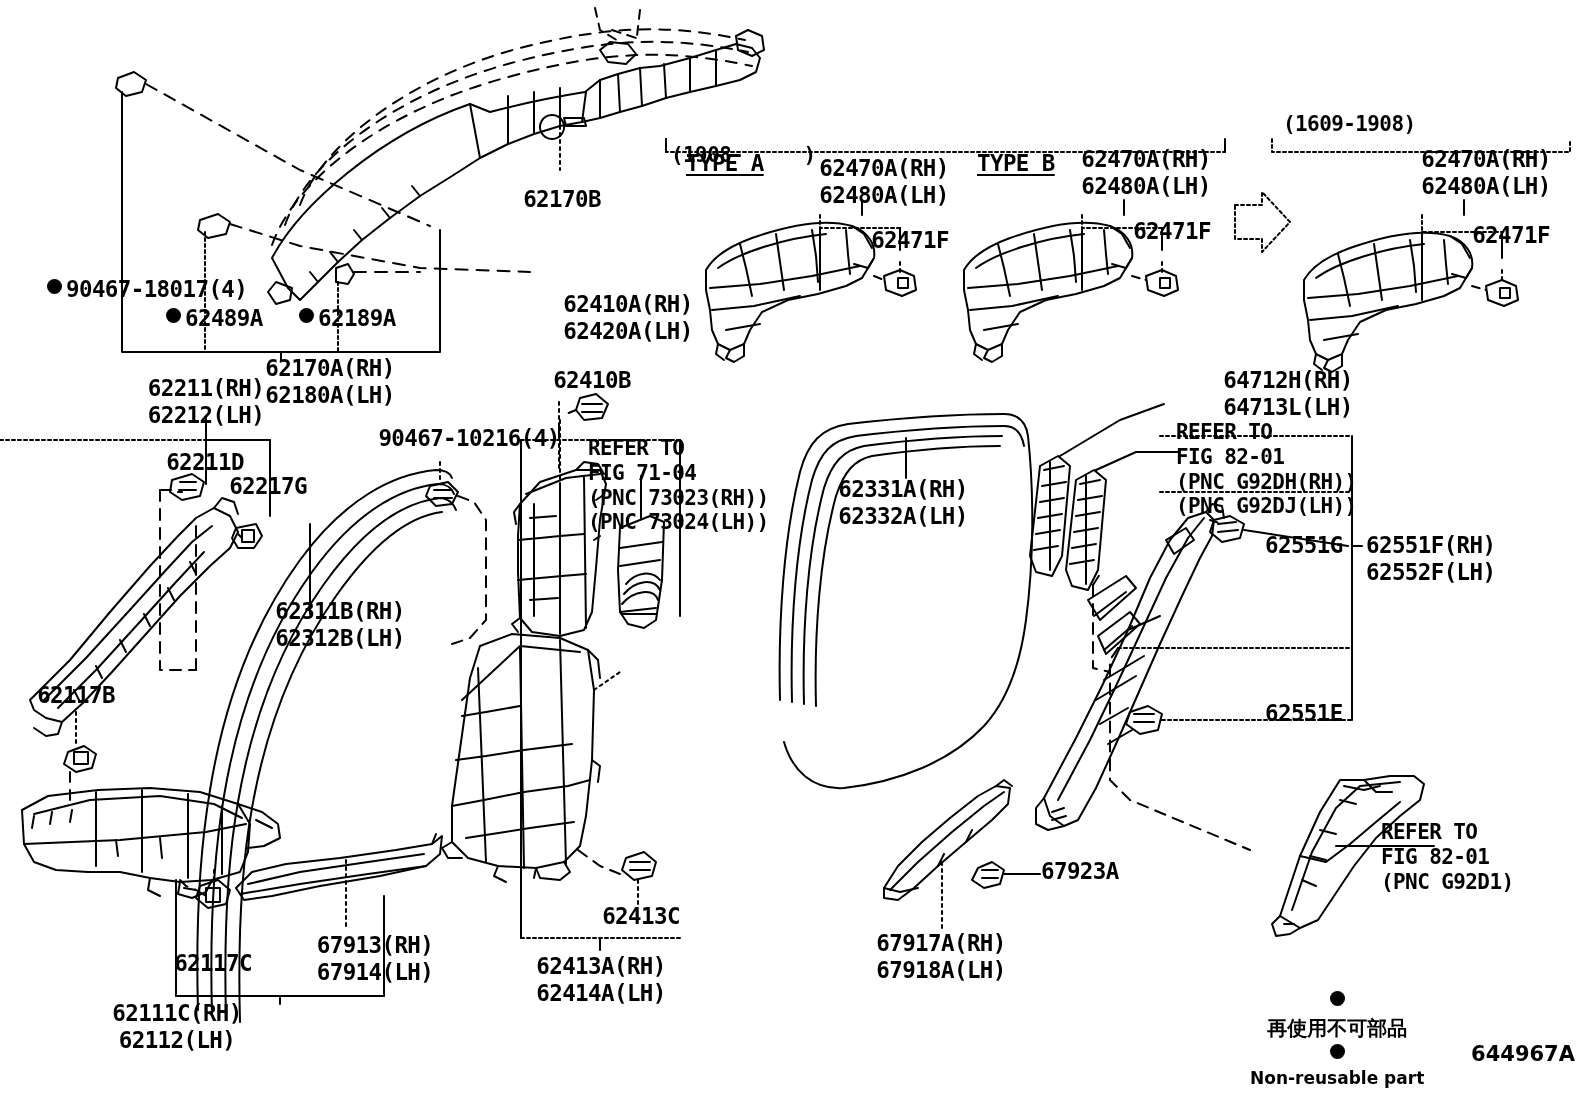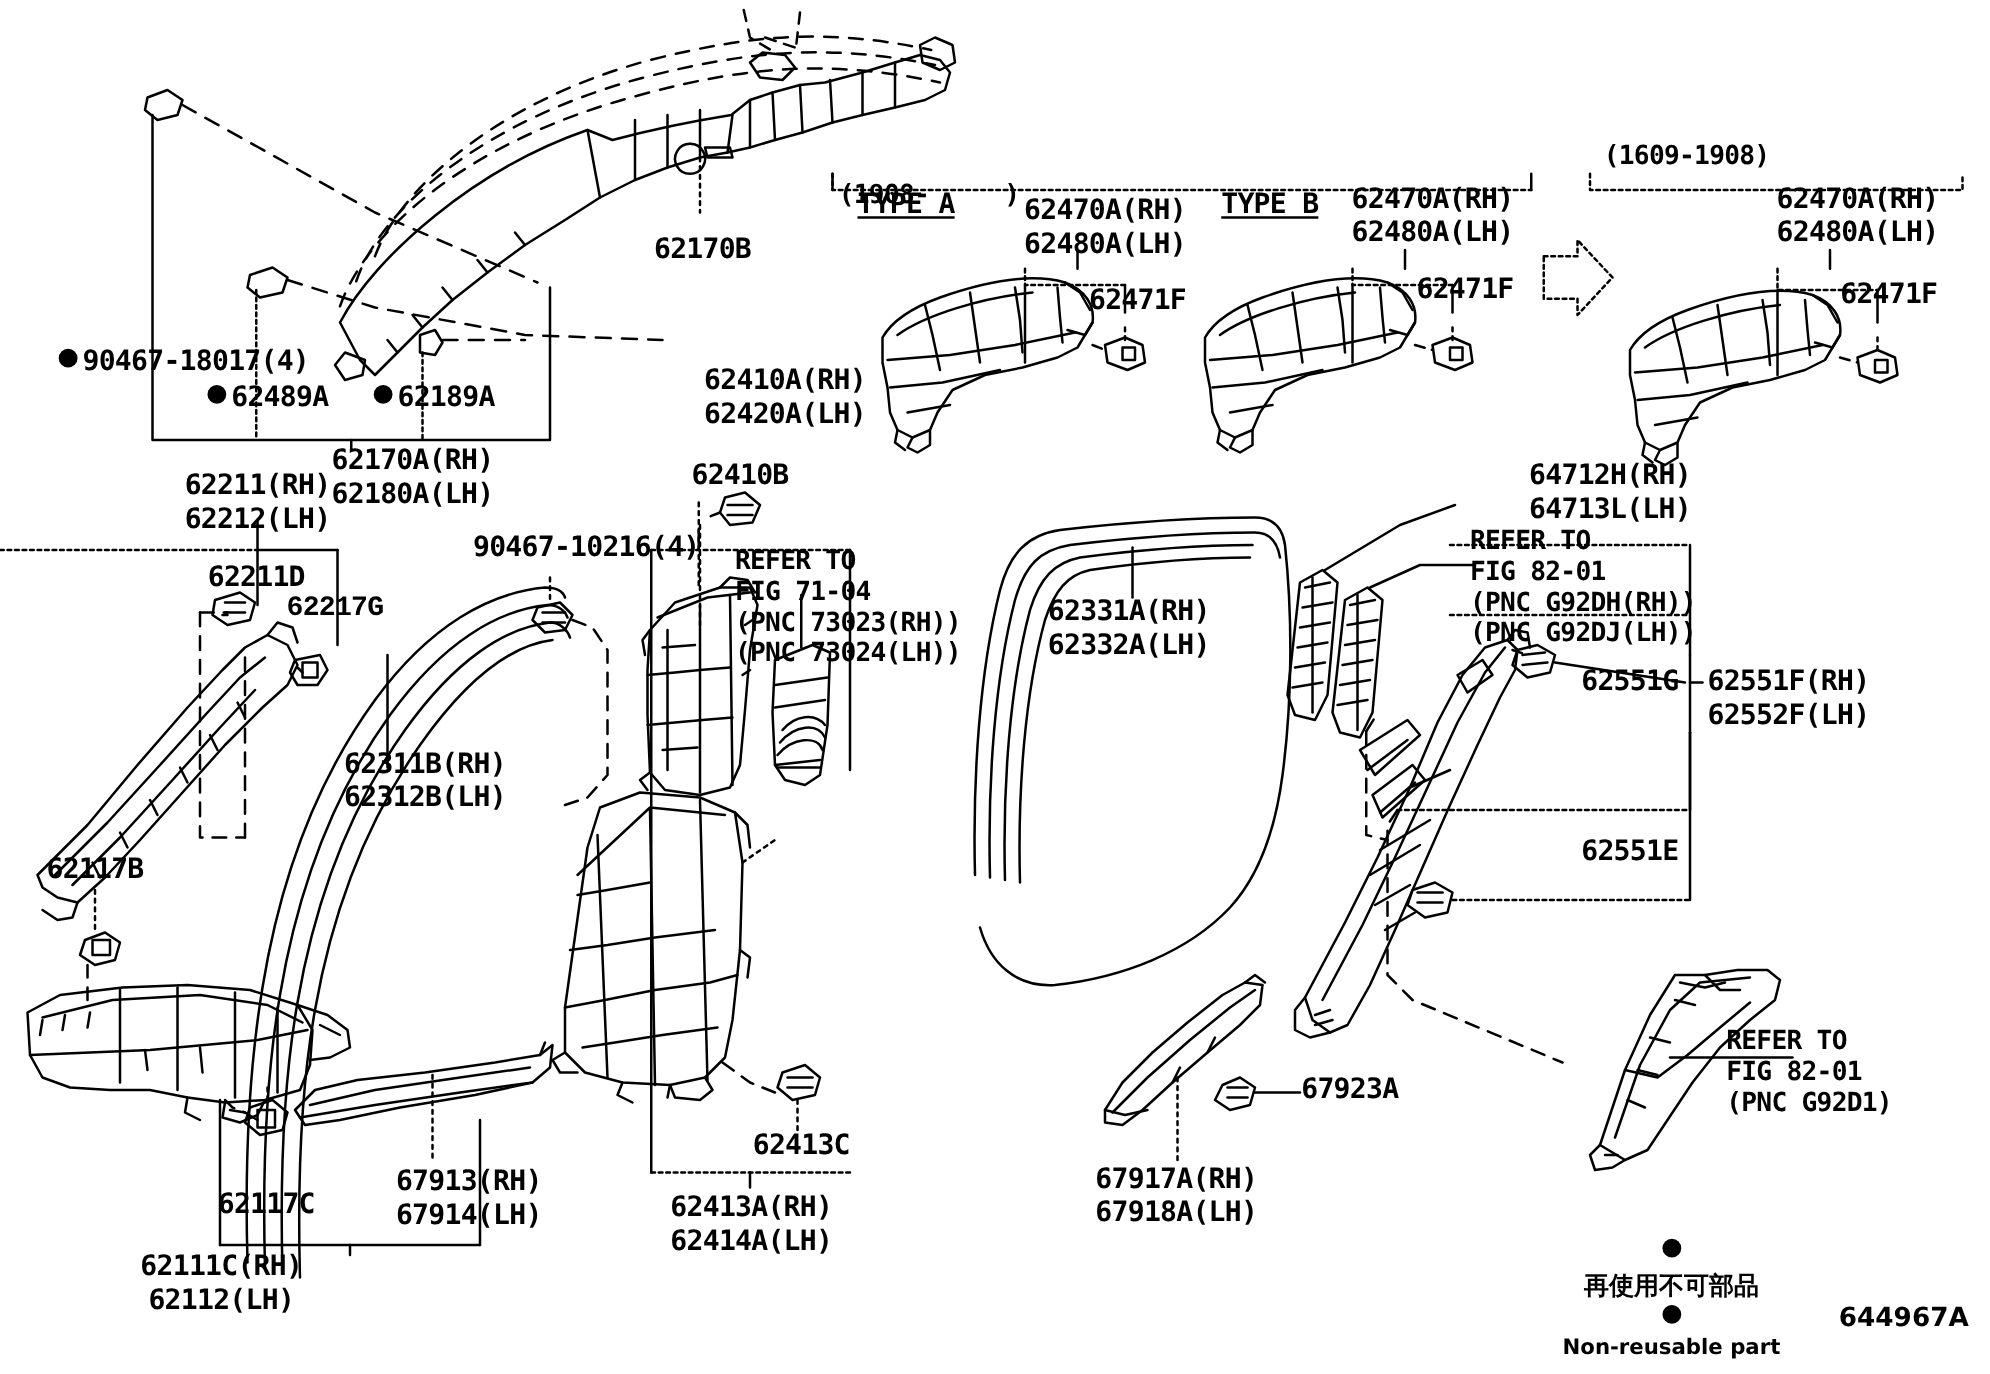--- a/index.html
+++ b/index.html
@@ -485,21 +485,21 @@
 <div class="lbl s22" style="left:318px; top:305px;">62189A</div>
 
 <div class="lbl s22 cen" style="left:330px; top:355px;">62170A(RH)
 62180A(LH)</div>
 
 <div class="lbl s22 cen" style="left:206px; top:375px;">62211(RH)
 62212(LH)</div>
 
 <div class="lbl s22 cen" style="left:205px; top:449px;">62211D</div>
 
-<div class="lbl s22 cen" style="left:268px; top:473px;font-family:Liberation Mono, monospace;">62217G</div>
+<div class="lbl s22 cen" style="left:268px; top:473px;">62217G</div>
 
 <div class="lbl s22 cen" style="left:76px; top:682px;text-align:right;">62117B</div>
 
 <div class="lbl s22 cen" style="left:213px; top:950px;">62117C</div>
 
 <div class="lbl s22 cen" style="left:177px; top:1000px;">62111C(RH)
 62112(LH)</div>
 
 <div class="lbl s22 cen" style="left:340px; top:598px;">62311B(RH)
 62312B(LH)</div>
@@ -556,21 +556,21 @@
 <div class="lbl s21" style="left:1176px; top:420px;">REFER TO
 FIG 82-01
 (PNC G92DH(RH))
 (PNC G92DJ(LH))</div>
 
 <div class="lbl s22" style="left:1265px; top:532px;">62551G</div>
 
 <div class="lbl s22" style="left:1366px; top:532px;">62551F(RH)
 62552F(LH)</div>
 
-<div class="lbl s22" style="left:1265px; top:668px;">62551E</div>
+<div class="lbl s22" style="left:1265px; top:700px;">62551E</div>
 
 <div class="lbl s21" style="left:1381px; top:820px;">REFER TO
 FIG 82-01
 (PNC G92D1)</div>
 
 <div class="lbl s22" style="left:1041px; top:858px;">67923A</div>
 
 <div class="lbl s22 cen" style="left:941px; top:930px;">67917A(RH)
 67918A(LH)</div>
 

